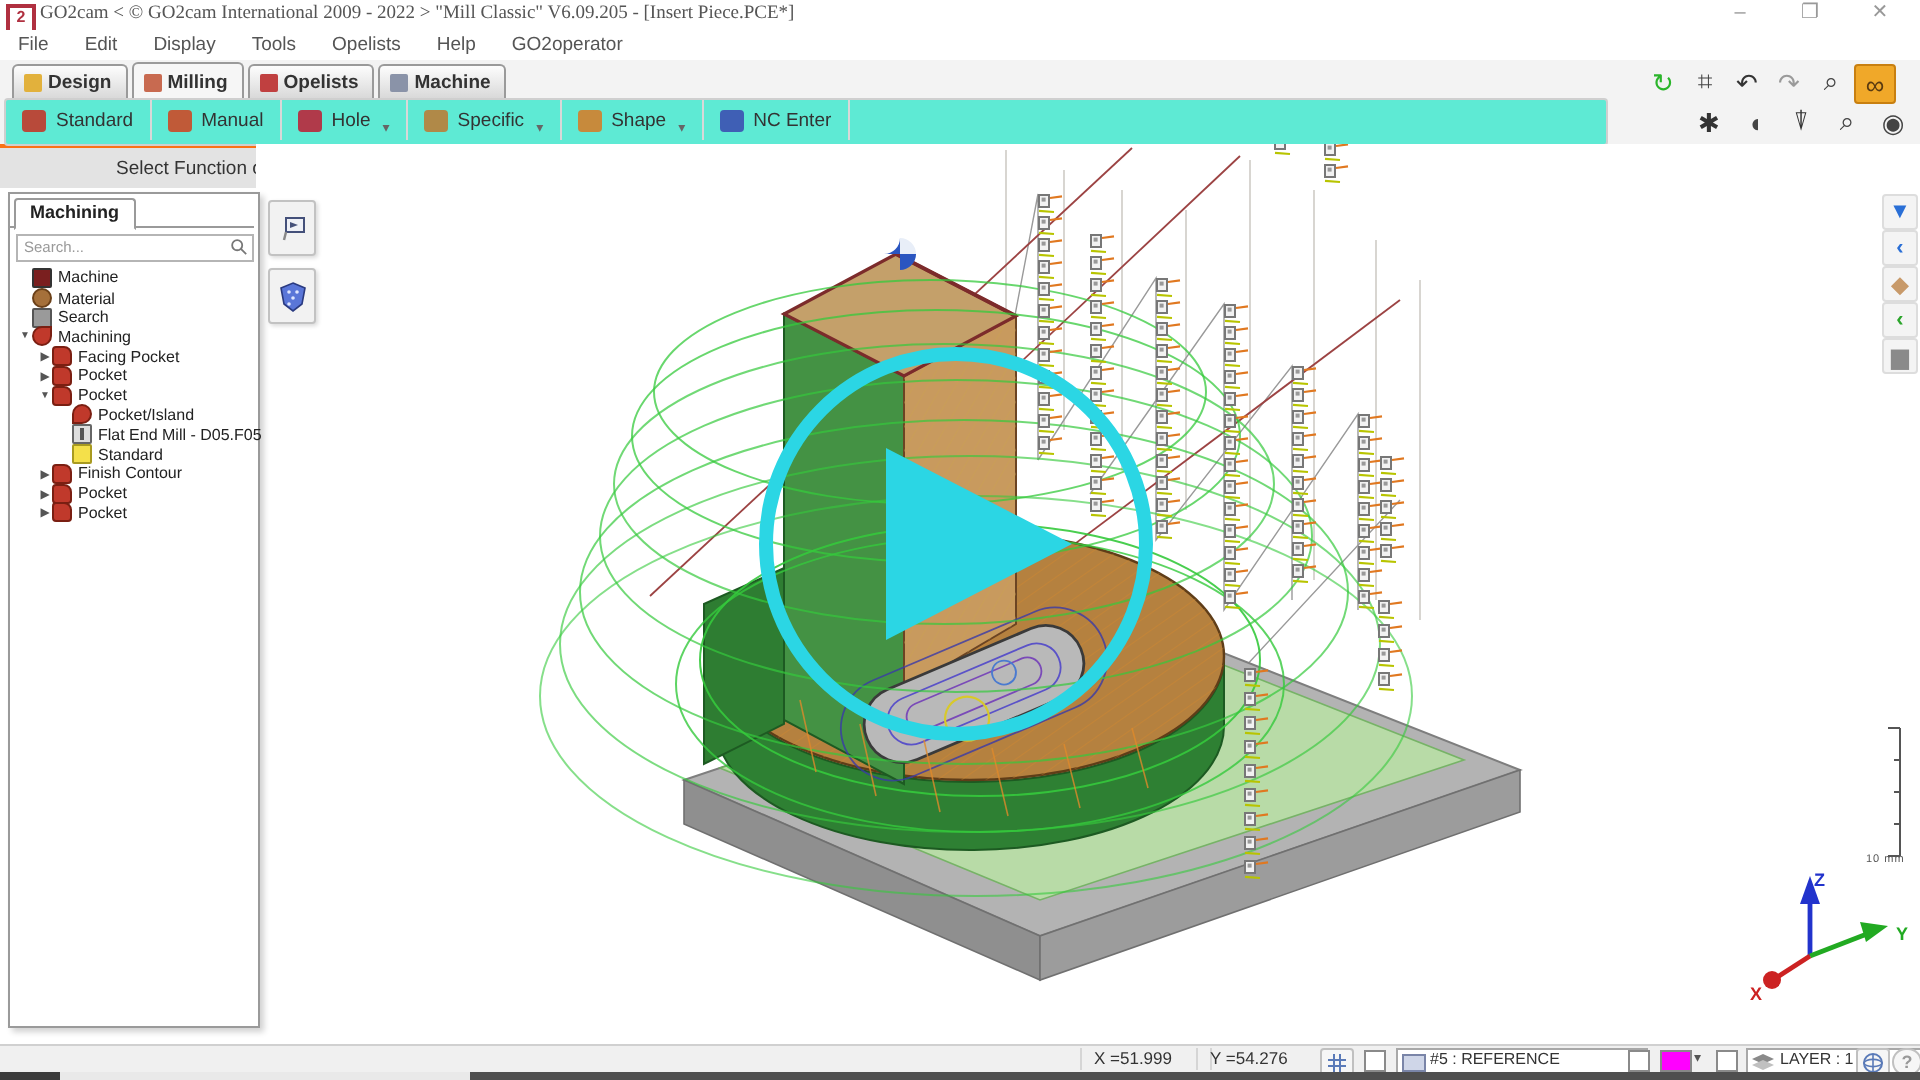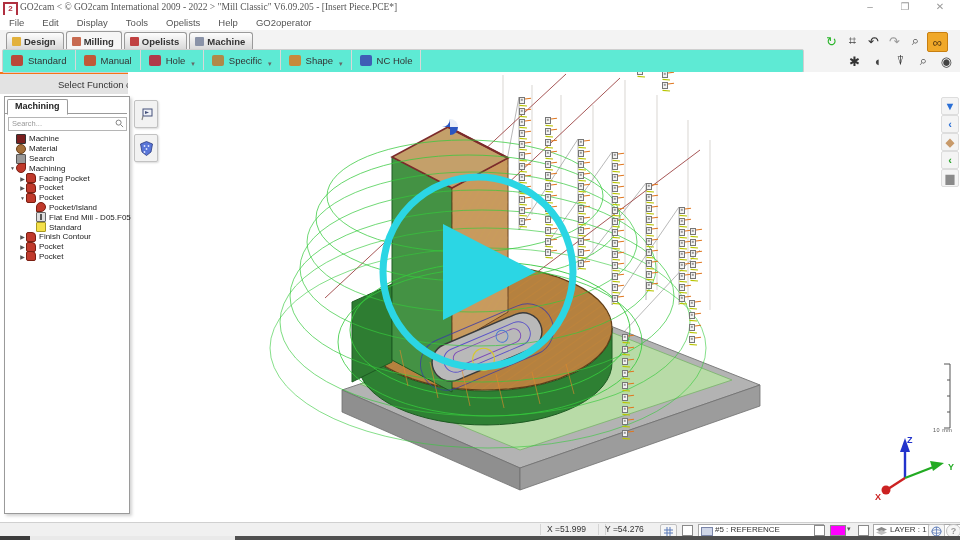--- a/index.html
+++ b/index.html
@@ -147,21 +147,21 @@
         <span>Specific</span>
         <span class="caret">▾</span>
       </div>
       <div class="rbtn">
         <span class="ric" style="background: rgb(199, 138, 60);"></span>
         <span>Shape</span>
         <span class="caret">▾</span>
       </div>
       <div class="rbtn">
         <span class="ric" style="background: rgb(63, 95, 181);"></span>
-        <span>NC Hole</span>
+        <span>NC Enter</span>
       </div>
     </div>
   <div class="abs" id="tooltop" style="left:822px;top:2px;display:flex;gap:2px;">
       <div class="tool-ic" style="color: rgb(43, 181, 43);">↻</div>
       <div class="tool-ic" style="color: rgb(68, 68, 68);">⌗</div>
       <div class="tool-ic" style="color: rgb(51, 51, 51);">↶</div>
       <div class="tool-ic" style="color: rgb(154, 154, 154);">↷</div>
       <div class="tool-ic" style="color: rgb(68, 68, 68);">⌕</div>
       <div class="tool-ic hl" style="color: rgb(90, 58, 16);">∞</div>
     </div>
@@ -417,21 +417,21 @@
       <circle cx="4" cy="4" r="2.8" fill="none" stroke="#777" stroke-width="1"></circle>
       <line x1="6.2" y1="6.2" x2="9" y2="9" stroke="#777" stroke-width="1"></line>
     </svg>
   </div>
   <div id="tree">
       <div class="trow" style="padding-left: 4px;">
         <span class="arrow"></span>
         <span class="tico machine"></span>
         <span>Machine</span>
       </div>
-      <div class="trow" style="padding-left: 4px;">
+      <div class="trow" style="padding-left: 4px; align-items: flex-end;">
         <span class="arrow"></span>
         <span class="tico material"></span>
         <span>Material</span>
       </div>
       <div class="trow" style="padding-left: 4px;">
         <span class="arrow"></span>
         <span class="tico stock"></span>
         <span>Search</span>
       </div>
       <div class="trow" style="padding-left: 4px;">

